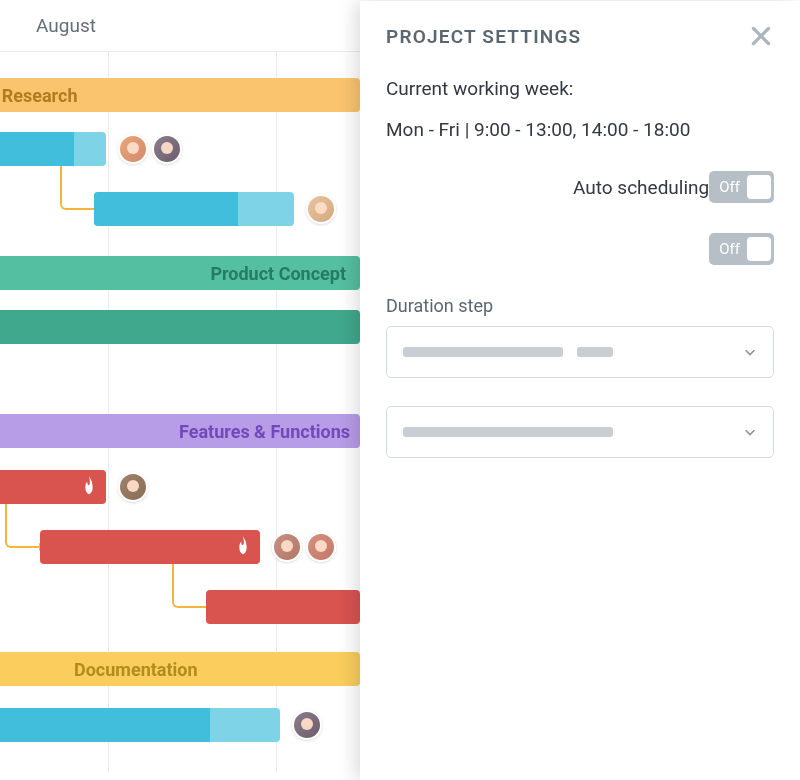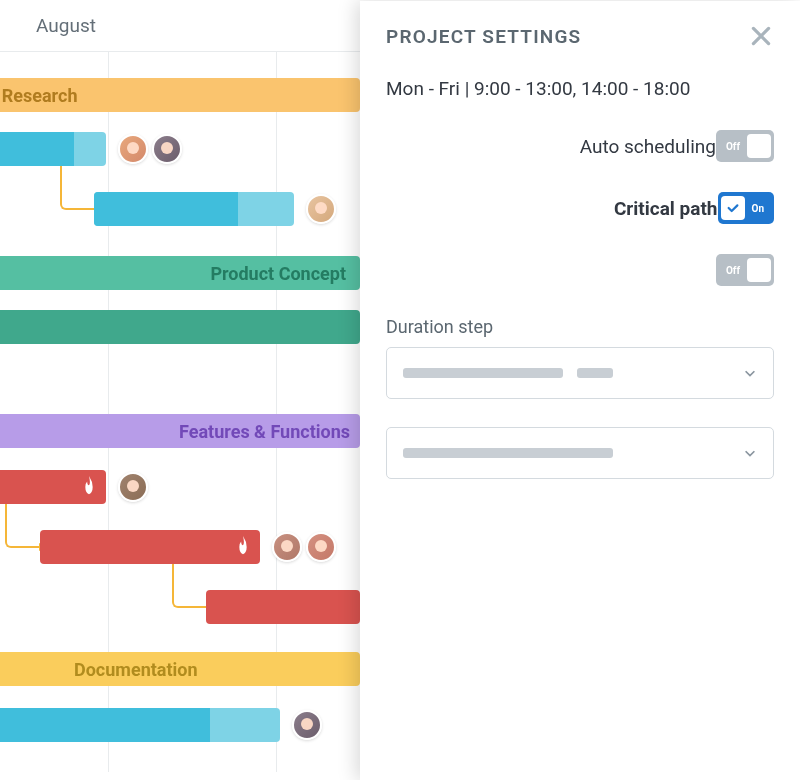--- a/index.html
+++ b/index.html
@@ -36,21 +36,21 @@
 .line { font-size: 19px; color: #333942; margin-bottom: 18px; }
 .link { color: #2287E6; cursor: pointer; font-size: 19px; }
 
 .setting-row { display: flex; justify-content: flex-end; align-items: center; margin: 30px 0; }
 .setting-label { font-size: 19px; color: #333942; }
 .bold { font-weight: 700; }
 
 .toggle { display: flex; align-items: center; height: 32px; border-radius: 5px; padding: 3px; cursor: pointer; }
 .toggle-off { background: #B7BFC6; }
 .toggle-on { background: #1F77D0; }
-.toggle-text { font-size: 10px; color: #fff; padding: 0 7px; font-weight: bold; }
+.toggle-text { font-size: 15px; color: #fff; padding: 0 7px; }
 .toggle-knob { width: 24px; height: 24px; border-radius: 4px; background: #fff; display: flex; align-items: center; justify-content: center; }
 .check-mark { width: 14px; height: 14px; color: #1F77D0; }
 
 .field-group { margin-top: 28px; }
 .field-label { font-size: 18px; color: #5B6770; margin-bottom: 10px; }
 .select-box { height: 52px; border: 1px solid #D4DADF; border-radius: 5px; display: flex; align-items: center; padding: 0 16px; justify-content: space-between; cursor: pointer; }
 .placeholder-bars { display: flex; gap: 14px; align-items: center; }
 .ph-bar { height: 10px; background: #C8CED4; border-radius: 3px; }
 .chevron { width: 14px; height: 14px; color: #8B96A0; }
 
@@ -135,41 +135,31 @@
 </div>
 
 <div class="panel">
   <div class="panel-head">
     <div class="panel-title">PROJECT SETTINGS</div>
     <svg class="close-btn" viewBox="0 0 24 24">
         <path d="M5 5 L19 19 M19 5 L5 19" stroke="currentColor" stroke-width="3" stroke-linecap="round"></path>
       </svg>
   </div>
 
+  <div class="line">Current working week:</div>
   <div class="line">Mon - Fri | 9:00 - 13:00, 14:00 - 18:00</div>
 
   <div class="setting-row">
     <div class="setting-label">Auto scheduling</div>
     <div class="toggle toggle-off">
       <span class="toggle-text">Off</span>
       <div class="toggle-knob"></div>
     </div>
   </div>
 
-  <div class="setting-row">
-    <div class="setting-label bold">Critical path</div>
-    <div class="toggle toggle-on">
-      <div class="toggle-knob">
-        <svg class="check-mark" viewBox="0 0 16 16">
-            <path d="M3 8 L6.5 11.5 L13 5" stroke="currentColor" stroke-width="2.5" fill="none" stroke-linecap="round" stroke-linejoin="round"></path>
-          </svg>
-      </div>
-      <span class="toggle-text">On</span>
-    </div>
-  </div>
 
   <div class="setting-row">
     <div class="toggle toggle-off">
       <span class="toggle-text">Off</span>
       <div class="toggle-knob"></div>
     </div>
   </div>
 
   <div class="field-group">
     <div class="field-label">Duration step</div>

